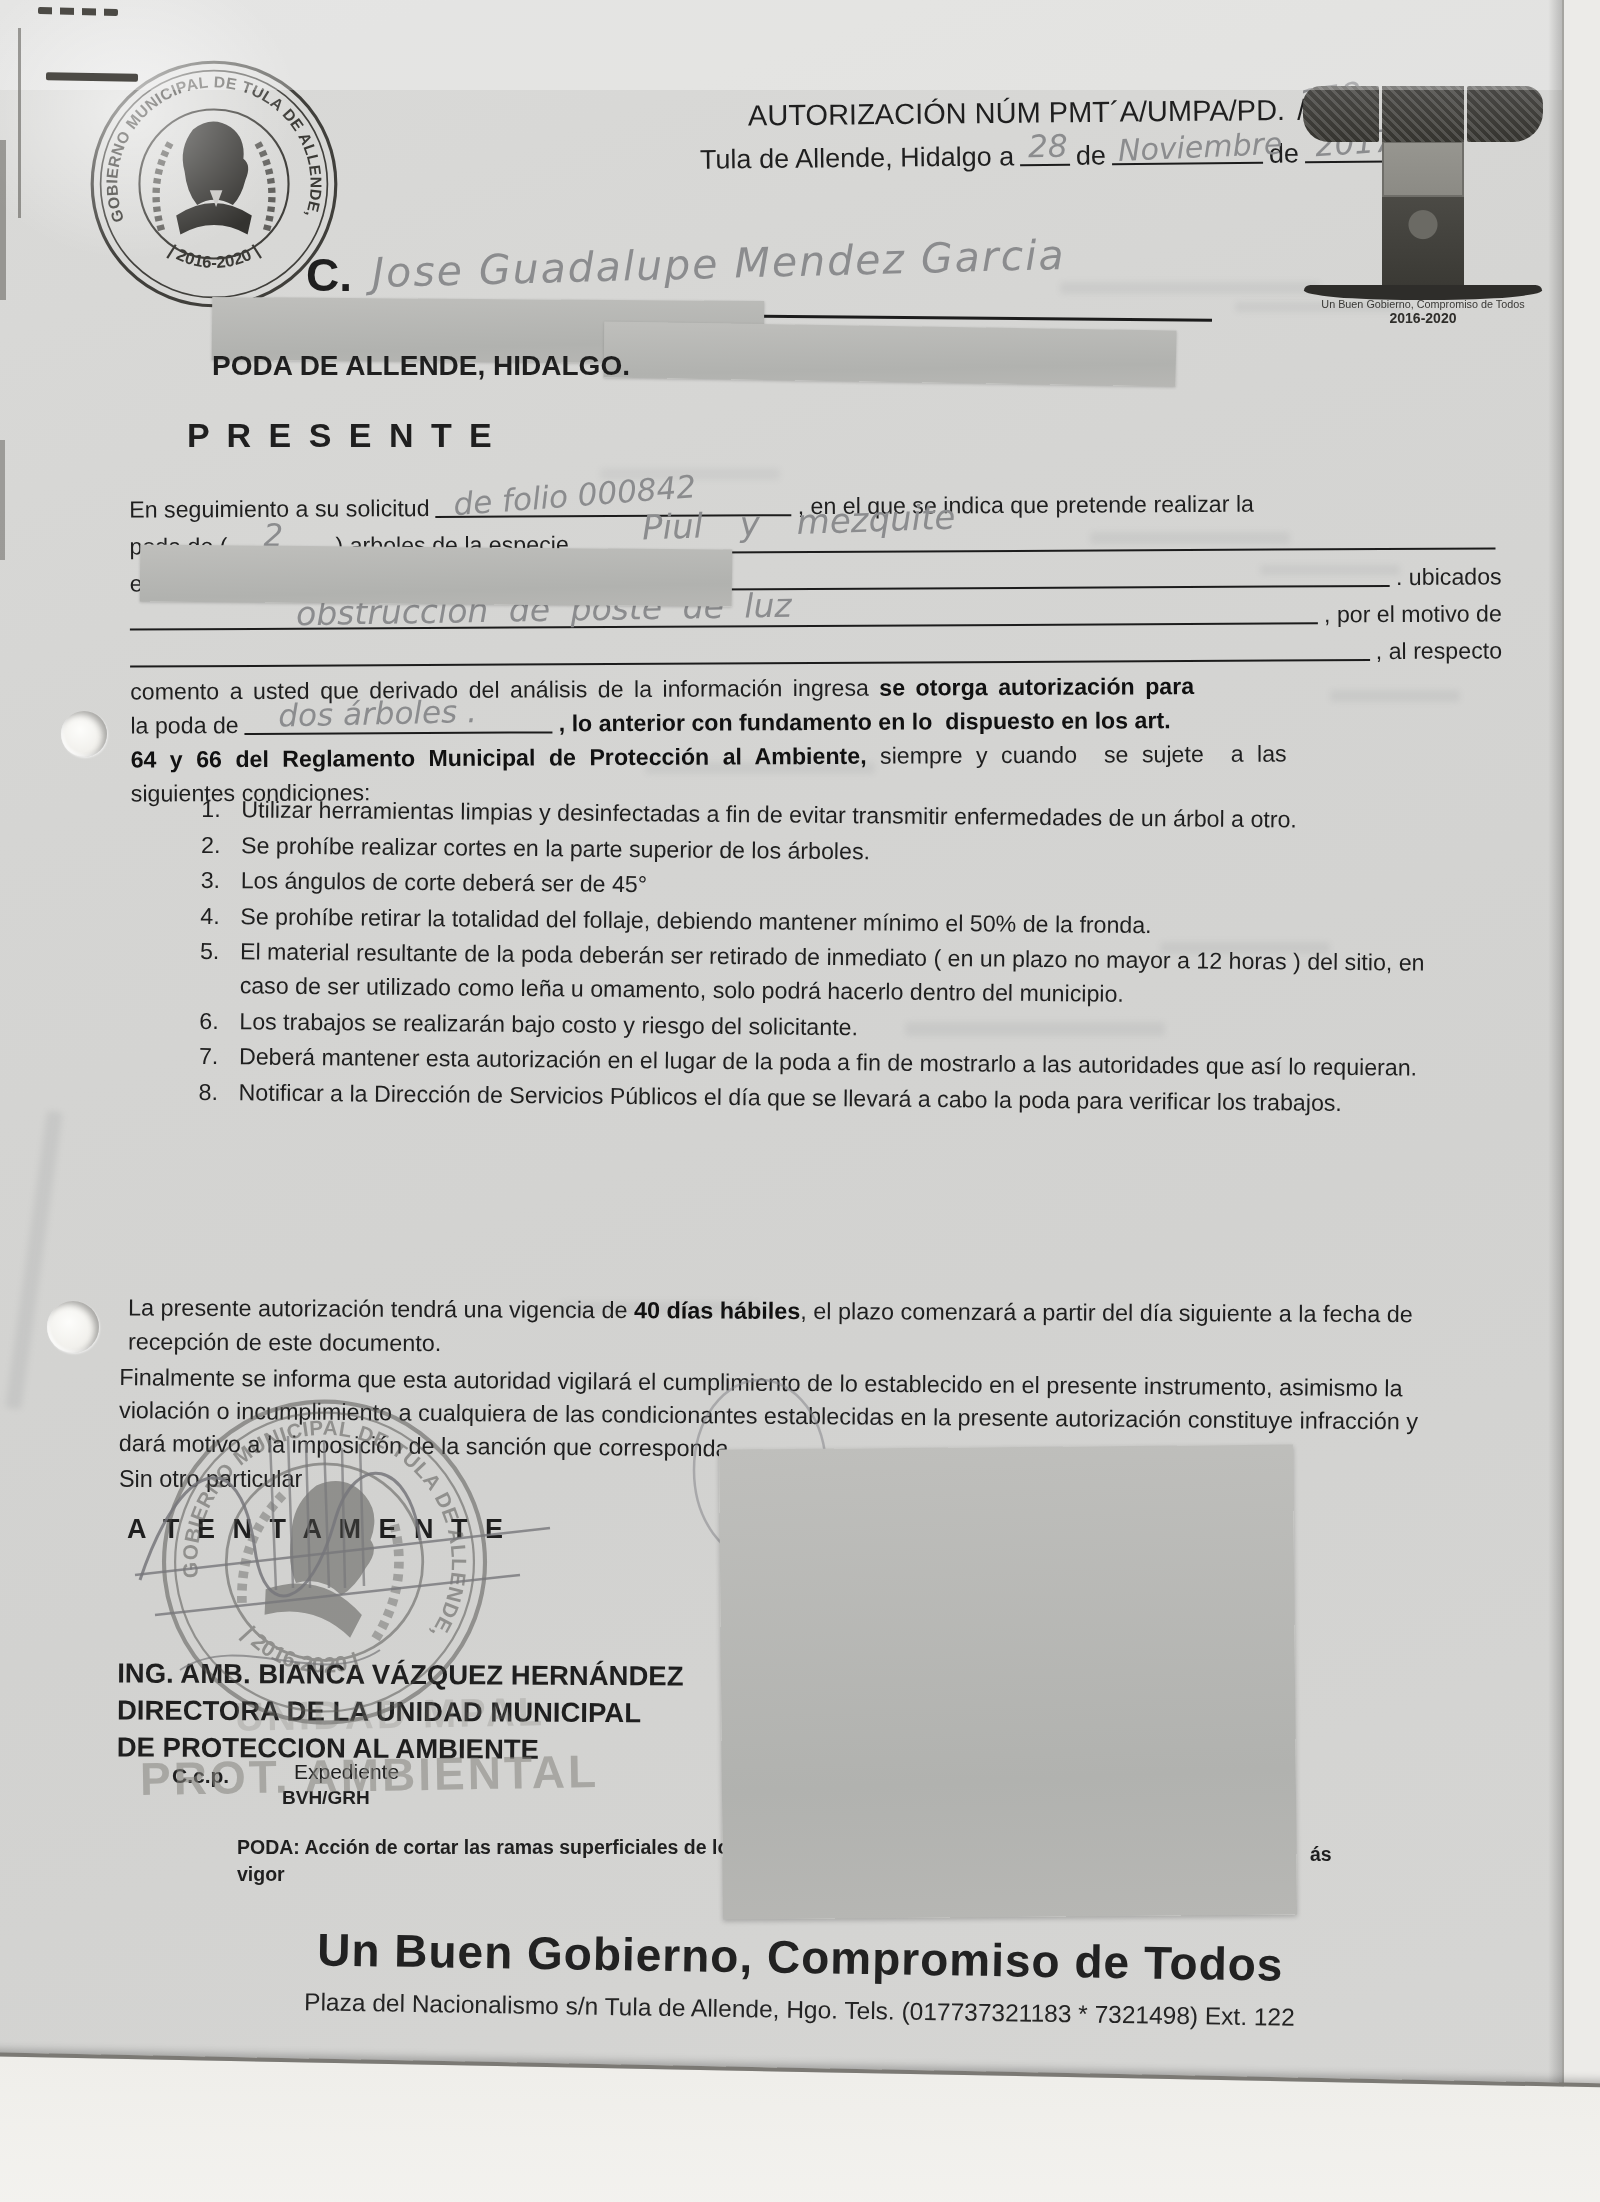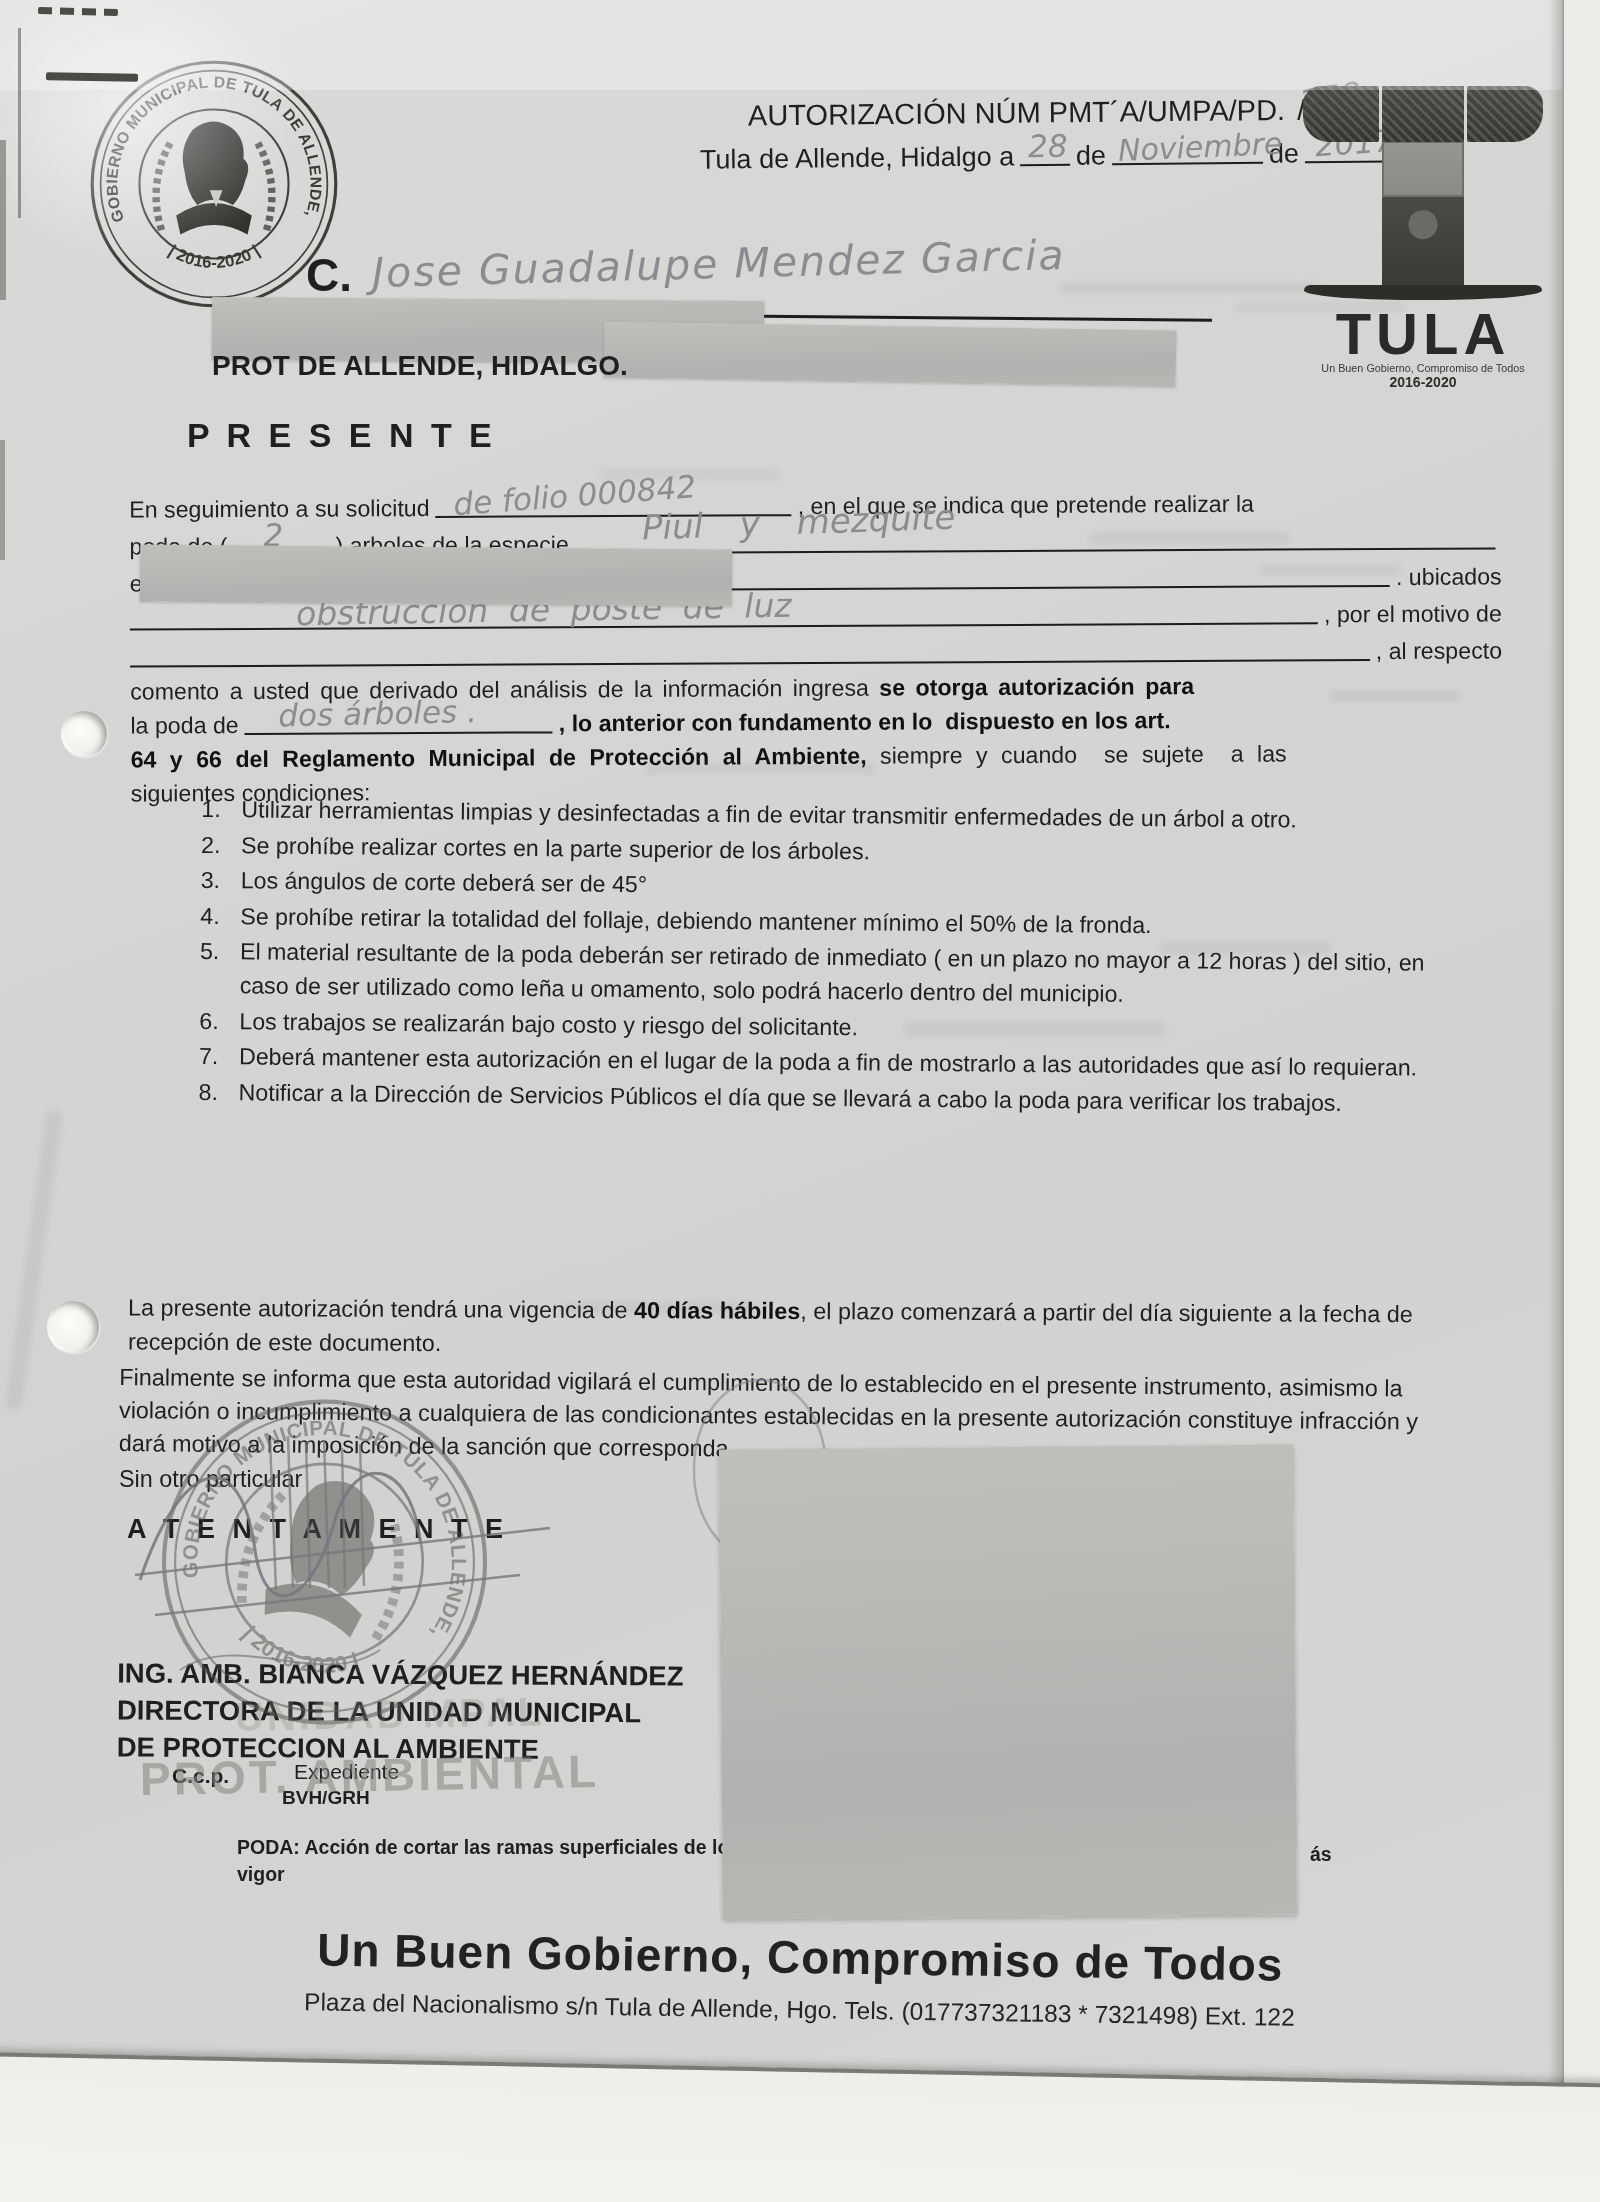--- a/index.html
+++ b/index.html
@@ -92,21 +92,20 @@
     <div class="t-top">
       <div class="t-seg1"></div>
       <div class="t-seg2"></div>
       <div class="t-seg3"></div>
     </div>
     <div class="t-stem">
       <div class="s1"></div>
       <div class="s2"></div>
     </div>
     <div class="t-base"></div>
-    <div class="t-word">TULA</div>
     <div class="t-tag">Un Buen Gobierno, Compromiso de Todos</div>
     <div class="t-years">2016-2020</div>
   </div>
 
   <div class="row abs z2" style="left:748px;top:98px;width:478px;font-size:29px;transform:rotate(-.6deg);">
     <span class="t">AUTORIZACIÓN NÚM PMT´A/UMPA/PD.</span>
     <span class="bl" style="width:86px;">
       <span class="hw" style="font-size:33px;left:8px;bottom:0;transform:rotate(-8deg);">158</span>
     </span>
     <span class="t">/2017</span>
@@ -125,21 +124,21 @@
     <span class="bl" style="width:106px;">
       <span class="hw" style="font-size:31px;left:10px;bottom:0;transform:rotate(-3deg);">2017</span>
     </span>
   </div>
 
   <div class="abs z2" style="left:306px;top:248px;font-size:46px;font-weight:bold;">C.</div>
   <div class="abs hw z3" style="left:372px;top:240px;font-size:41px;letter-spacing:2px;transform:rotate(-1.5deg);">Jose Guadalupe Mendez Garcia</div>
   <div class="abs z2" style="left:354px;top:315px;width:858px;height:3px;background:#1c1c1c;transform:rotate(.5deg);"></div>
   <div class="redact abs" style="left:212px;top:299px;width:552px;height:63px;transform:rotate(.4deg);"></div>
   <div class="redact abs" style="left:604px;top:326px;width:572px;height:56px;transform:rotate(.9deg);"></div>
-  <div class="abs z2" style="left:212px;top:350px;font-size:28px;font-weight:bold;z-index:7;">PROT DE ALLENDE, HIDALGO.</div>
+  <div class="abs z2" style="left:212px;top:350px;font-size:28px;font-weight:bold;z-index:7;">PODA DE ALLENDE, HIDALGO.</div>
   <div class="abs z2" style="left:187px;top:416px;font-size:34px;letter-spacing:4px;font-weight:bold;">P R E S E N T E</div>
 
   <div class="abs z2" style="left:130px;top:487px;width:1372px;font-size:23.2px;transform:rotate(-.3deg);">
     <div class="row" style="height:34px;">
       <span class="t">En seguimiento a su solicitud</span>
       <span class="bl" style="width:356px;">
         <span class="hw" style="font-size:31px;left:18px;bottom:2px;transform:rotate(-4deg);">de folio 000842</span>
       </span>
       <span class="t">, en el que se indica que pretende realizar la</span>
     </div>

